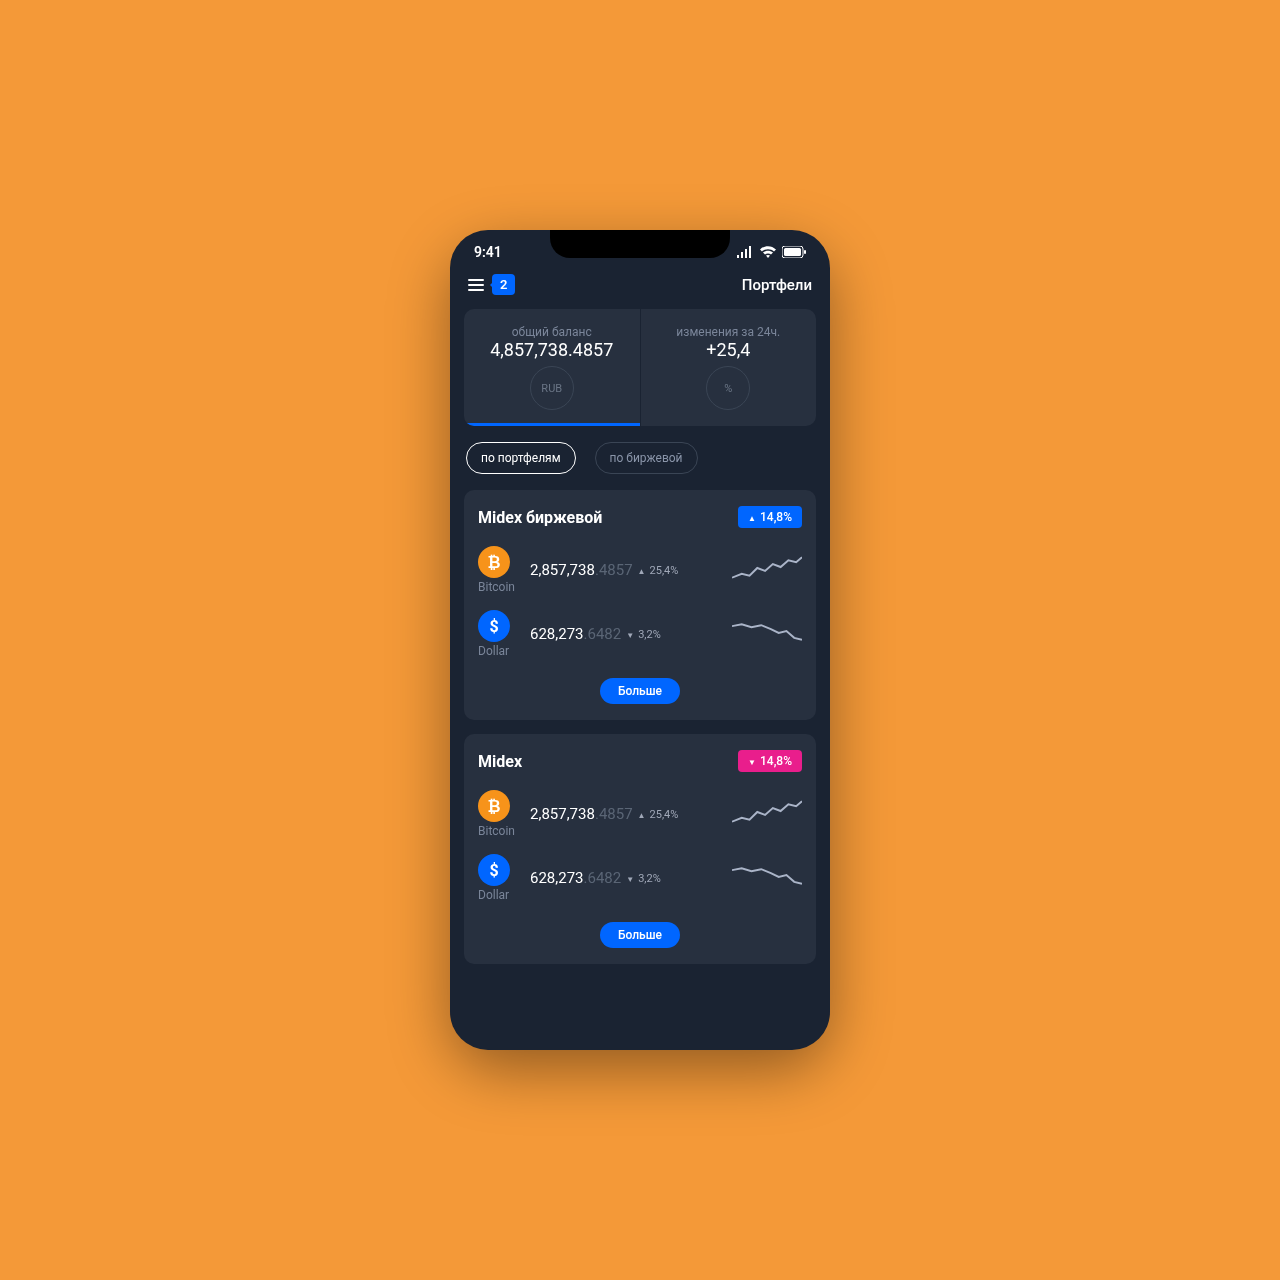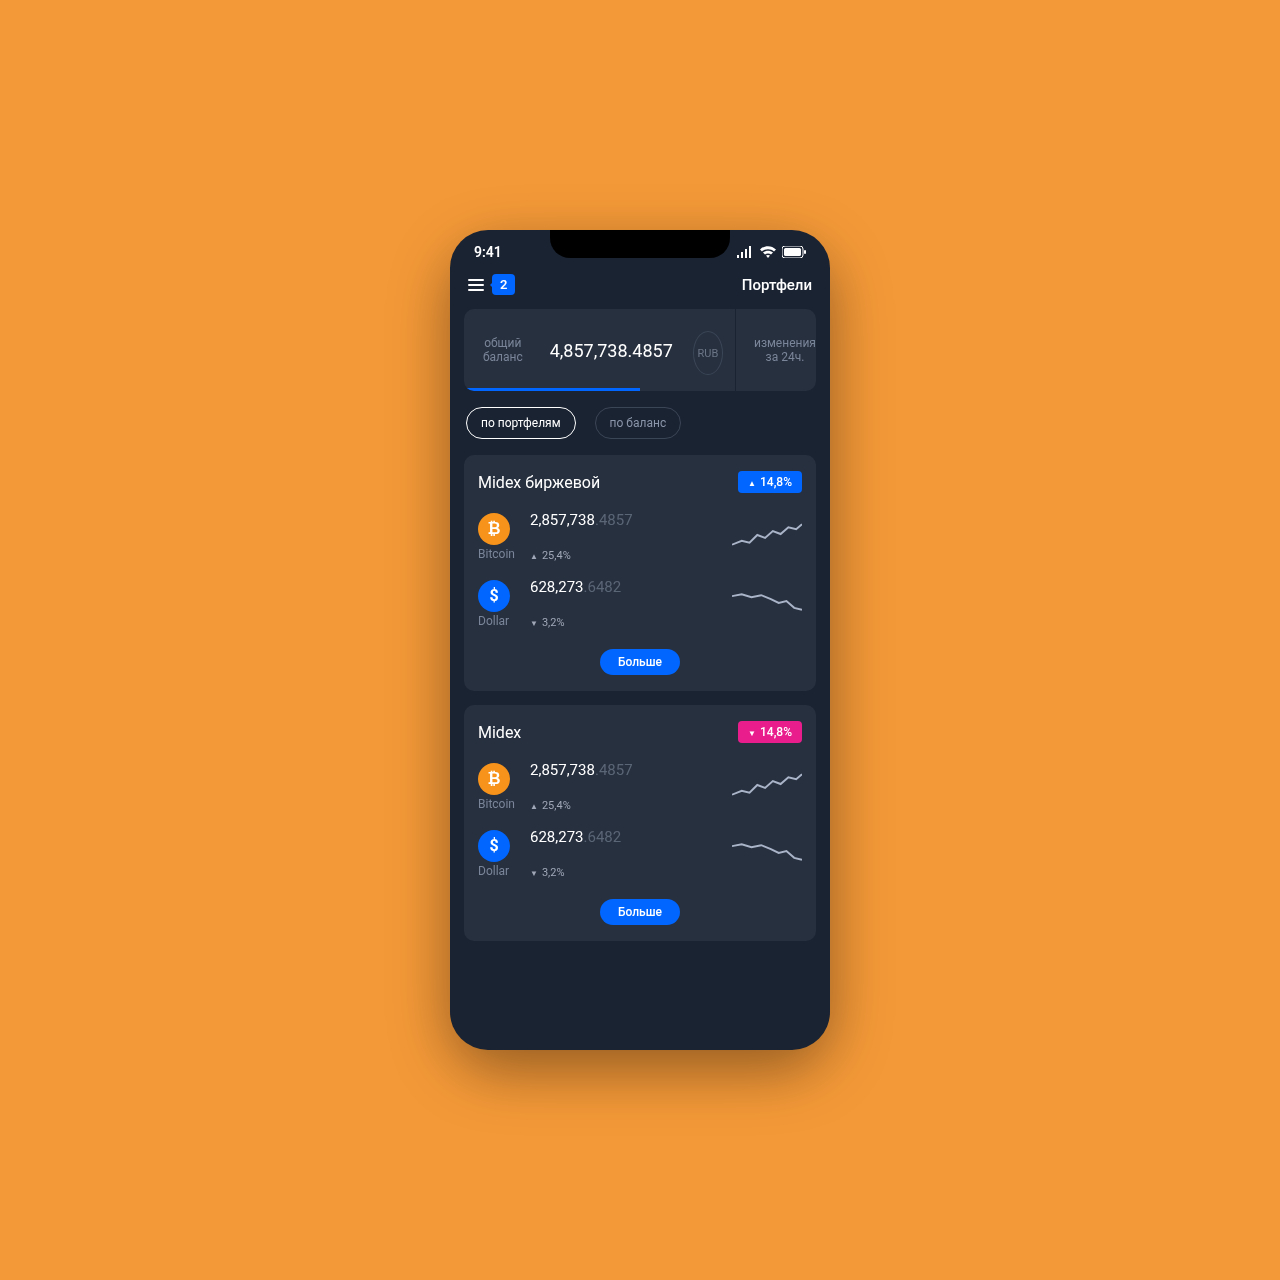--- a/index.html
+++ b/index.html
@@ -13,41 +13,41 @@
 .header-left{display:flex;align-items:center;gap:8px}
 .menu-icon{display:flex;flex-direction:column;gap:3px}
 .menu-icon span{width:16px;height:2px;background:#fff;border-radius:1px}
 .notif-badge{background:#0066ff;color:#fff;font-size:13px;font-weight:600;padding:3px 8px;border-radius:4px;position:relative}
 .notif-badge::before{content:'';position:absolute;left:-6px;top:50%;transform:translateY(-50%);border:4px solid transparent;border-right-color:#0066ff}
 .header-title{color:#fff;font-size:15px;font-weight:500}
 .content{padding:0 14px;height:calc(100% - 90px);overflow-y:auto}
 .content::-webkit-scrollbar{display:none}
 .balance-card{background:#27303f;border-radius:10px;display:flex;margin-bottom:16px;position:relative;overflow:hidden}
 .balance-card::after{content:'';position:absolute;bottom:0;left:0;width:50%;height:3px;background:#0066ff}
-.balance-half{flex:1;padding:16px 12px;text-align:center;display:flex;flex-direction:row;align-items:center;gap:20px}
+.balance-half{flex:1;padding:16px 12px;text-align:center;display:flex;flex-direction:column;align-items:center;gap:0}
 .balance-half:first-child{border-right:1px solid #1a2332}
 .balance-label{color:#7a8599;font-size:12px}
 .balance-value{color:#fff;font-size:18px;font-weight:400}
 .currency-circle{width:44px;height:44px;border:1px solid #3a4555;border-radius:50%;display:flex;align-items:center;justify-content:center;color:#6a7585;font-size:11px;margin-top:6px}
 .filter-pills{display:flex;gap:19px;margin-bottom:16px;padding:0 2px}
 .pill{border:1px solid #3a4555;color:#8a95a9;padding:8px 14px;border-radius:20px;font-size:12px;background:transparent;cursor:pointer}
 .pill.active{border-color:#fff;color:#fff}
 .portfolio-card{background:#27303f;border-radius:10px;padding:16px 14px;margin-bottom:14px}
 .portfolio-header{display:flex;justify-content:space-between;align-items:center;margin-bottom:18px}
-.portfolio-name{color:#fff;font-size:16px;font-weight:400}
+.portfolio-name{color:#fff;font-size:16px;font-weight:700}
 .change-badge{padding:4px 10px;border-radius:4px;color:#fff;font-size:12px;font-weight:500;display:flex;align-items:center;gap:4px}
 .change-badge.up{background:#0066ff}
 .change-badge.down{background:#e91e8c}
 .asset-row{display:flex;align-items:center;gap:12px;margin-bottom:16px}
 .asset-icon{width:32px;height:32px;border-radius:50%;display:flex;align-items:center;justify-content:center;color:#fff;font-weight:bold;flex-shrink:0}
 .asset-icon.btc{background:#f7931a}
 .asset-icon.usd{background:#0066ff;font-size:16px}
 .asset-col{display:flex;flex-direction:column;gap:2px;min-width:40px}
 .asset-label{color:#7a8599;font-size:12px}
-.asset-info{flex:1;display:flex;flex-direction:column;gap:20px}
+.asset-info{flex:1;display:flex;flex-direction:row;gap:5px}
 .asset-value{font-size:15px}
 .asset-value .main{color:#fff}
 .asset-value .dec{color:#5a6575}
 .asset-change{color:#a0a8b8;font-size:11px;display:flex;align-items:center;gap:4px}
 .sparkline{width:70px;height:30px}
 .more-btn-wrap{display:flex;justify-content:center;margin-top:20px}
 .more-btn{background:#0066ff;color:#fff;border:none;padding:6px 18px;border-radius:14px;font-size:12px;font-weight:500;cursor:pointer}
 .arrow-up::before{content:'▲';font-size:8px}
 .arrow-down::before{content:'▼';font-size:8px}
 </style>
@@ -97,21 +97,21 @@
         </div>
         <div class="balance-half">
           <div class="balance-label">изменения за 24ч.</div>
           <div class="balance-value">+25,4</div>
           <div class="currency-circle">%</div>
         </div>
       </div>
 
       <div class="filter-pills">
         <button class="pill active">по портфелям</button>
-        <button class="pill">по баланс</button>
+        <button class="pill">по биржевой</button>
       </div>
 
       <div id="portfolios">
           <div class="portfolio-card">
             <div class="portfolio-header">
     <div class="portfolio-name">Midex биржевой</div>
     <div class="change-badge up"><span class="arrow-up"></span> 14,8%</div>
   </div>
             <div class="asset-row">
       <div class="asset-col">

